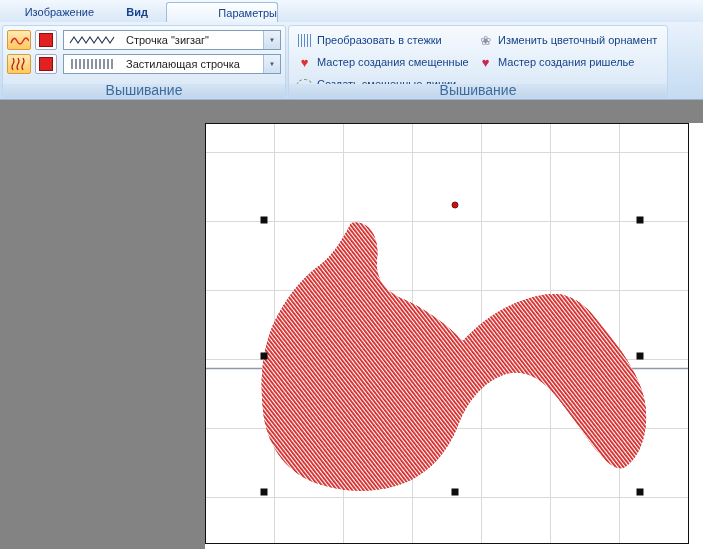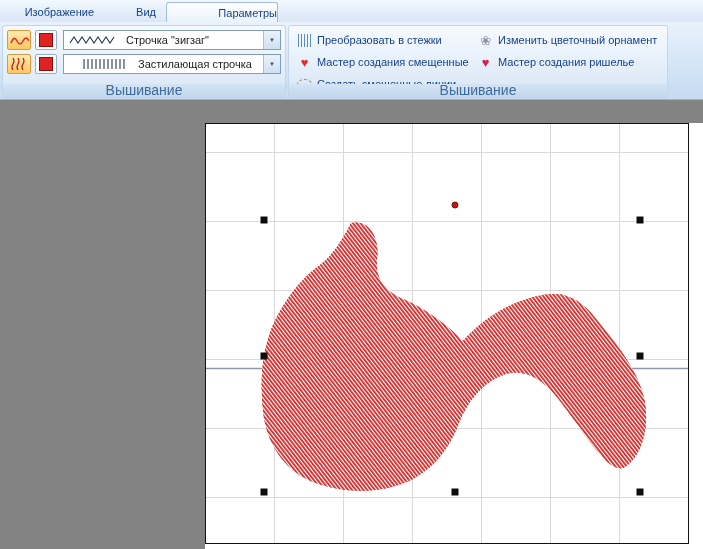--- a/index.html
+++ b/index.html
@@ -57,21 +57,21 @@
   .gray-left{position:absolute;left:0;top:100px;width:205px;height:449px;background:#838383;}
   .canvas-host{position:absolute;left:205px;top:123px;width:498px;height:426px;background:#fff;}
 </style>
 </head>
 <body>
 
 <div class="page">
 
   <div class="tabbar">
     <div class="tab" style="left:4px;width:90px;">Изображение</div>
-    <div class="tab" style="left:108px;width:48px;">Вид</div>
+    <div class="tab" style="left:100px;width:48px;font-weight:bold;">Вид</div>
     <div class="tab active" style="left:150px;width:110px;">Параметры</div>
   </div>
 
   <div class="ribbon">
 
     <div class="group" style="left:2px;width:284px;">
 
       <div class="iconbtn mode" style="left:4px;top:4px;">
         <svg width="20" height="14">
           <path d="M2,10 Q5,2 8,8 T14,8 T20,8" stroke="#e03030" stroke-width="1.6" fill="none"></path>
@@ -91,21 +91,21 @@
       </div>
 
       <div class="iconbtn mode" style="left:4px;top:28px;">
         <svg width="20" height="14">
           <path d="M4,1 q2,3 0,6 q-2,3 0,6 M9,1 q2,3 0,6 q-2,3 0,6 M14,1 q2,3 0,6 q-2,3 0,6" stroke="#b02020" stroke-width="1.2" fill="none"></path>
         </svg>
       </div>
       <div class="iconbtn swatch" style="left:32px;top:28px;">
         <span class="swatch-inner"></span>
       </div>
-      <div class="combo" style="top:28px;padding-left:12px;">
+      <div class="combo" style="top:28px;">
         <span class="combo-preview">
           <svg width="48" height="12">
             <path d="M3,1v10 M7,1v10 M11,1v10 M15,1v10 M19,1v10 M23,1v10 M27,1v10 M31,1v10 M35,1v10 M39,1v10 M43,1v10" stroke="#2b3b52" stroke-width="1.1" fill="none"></path>
           </svg>
         </span>
         <span class="combo-label">Застилающая строчка</span>
         <span class="combo-arrow">▼</span>
       </div>
       <div class="group-caption">Вышивание</div>
     </div>

